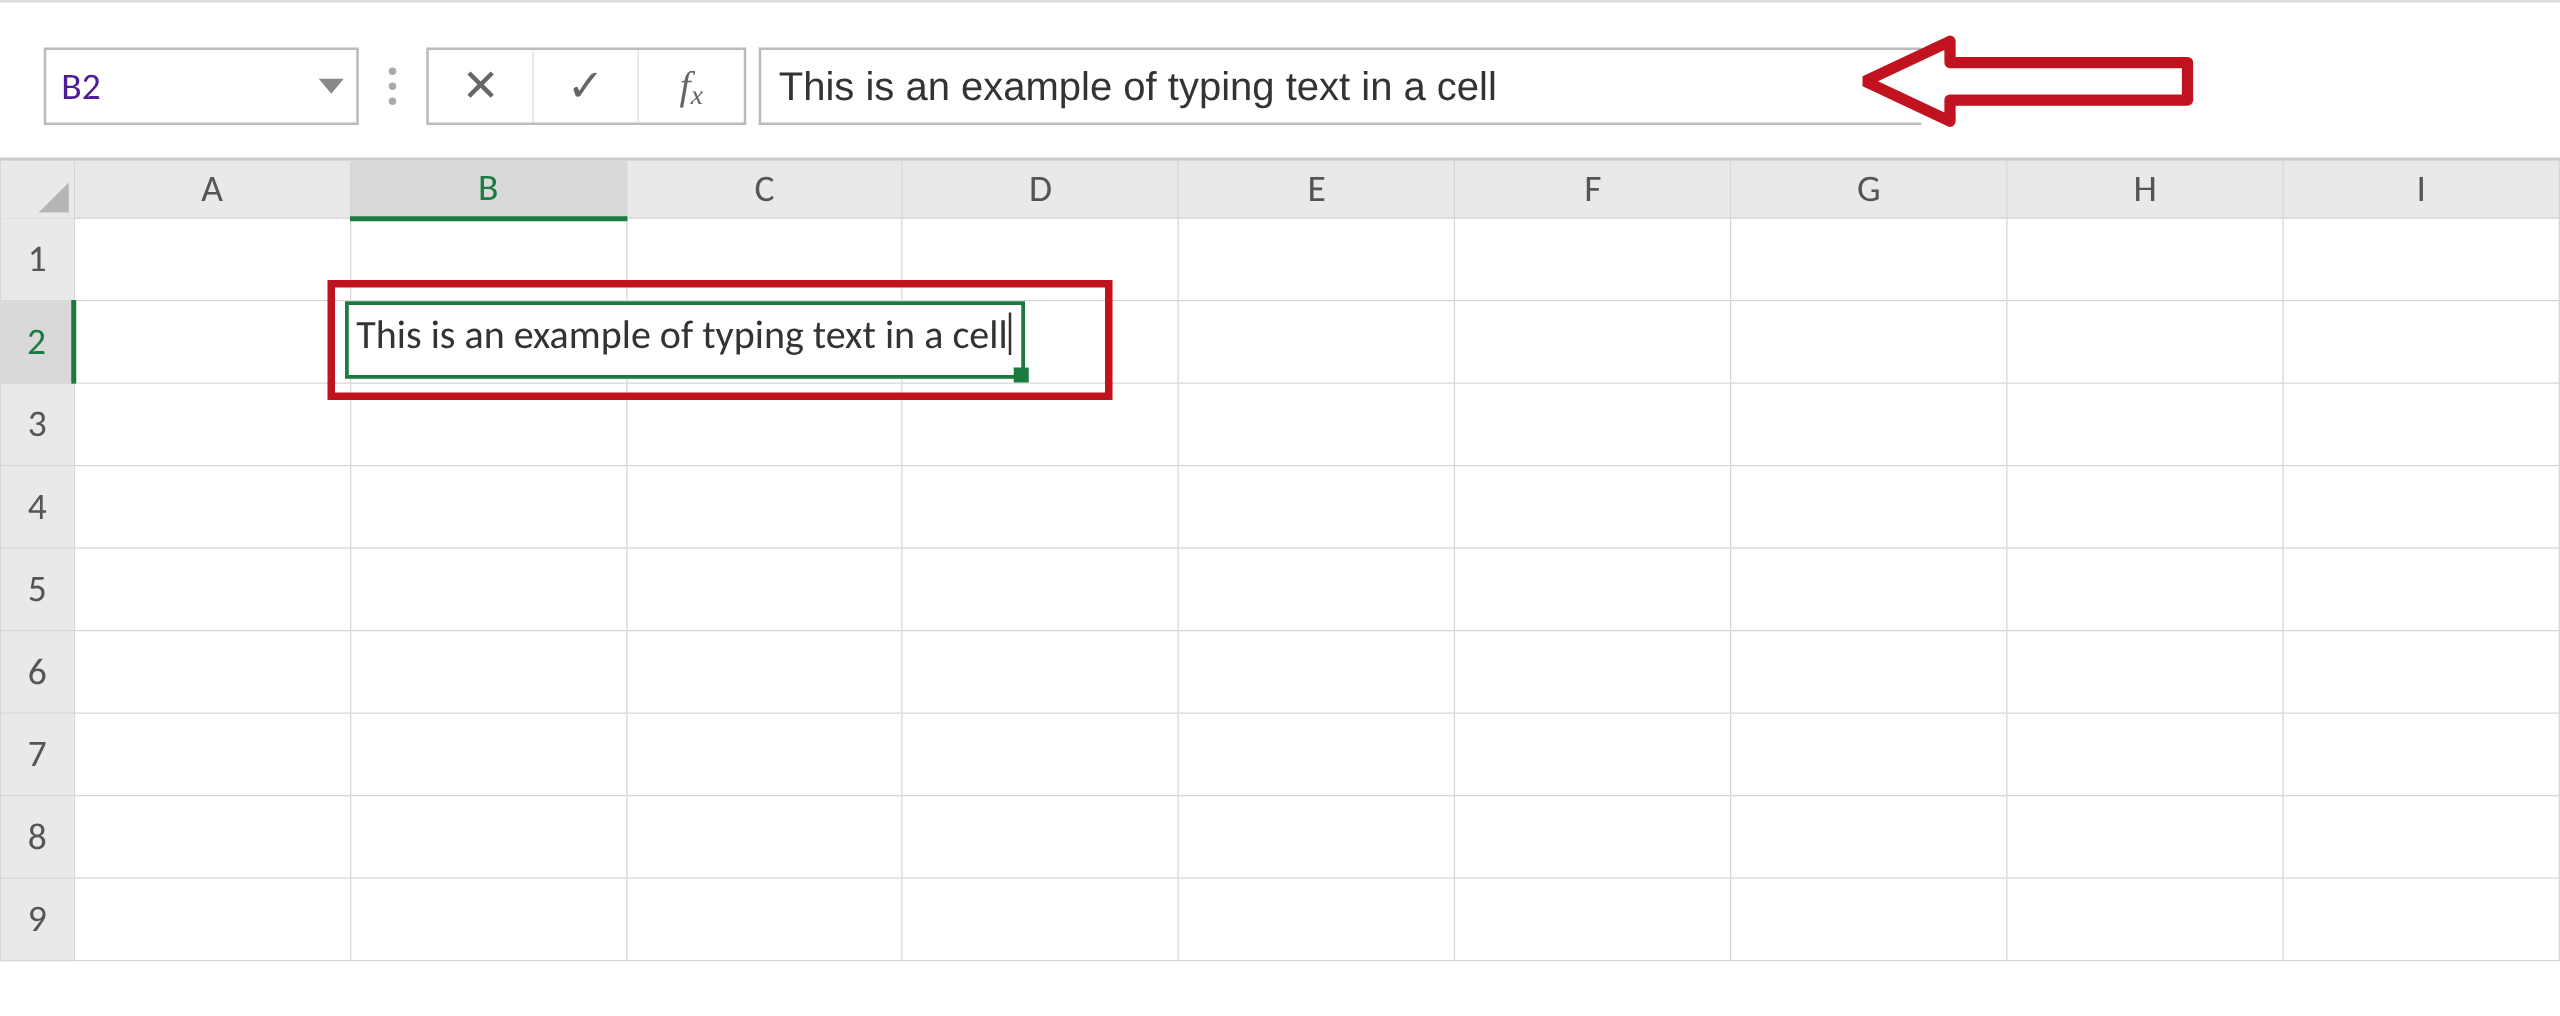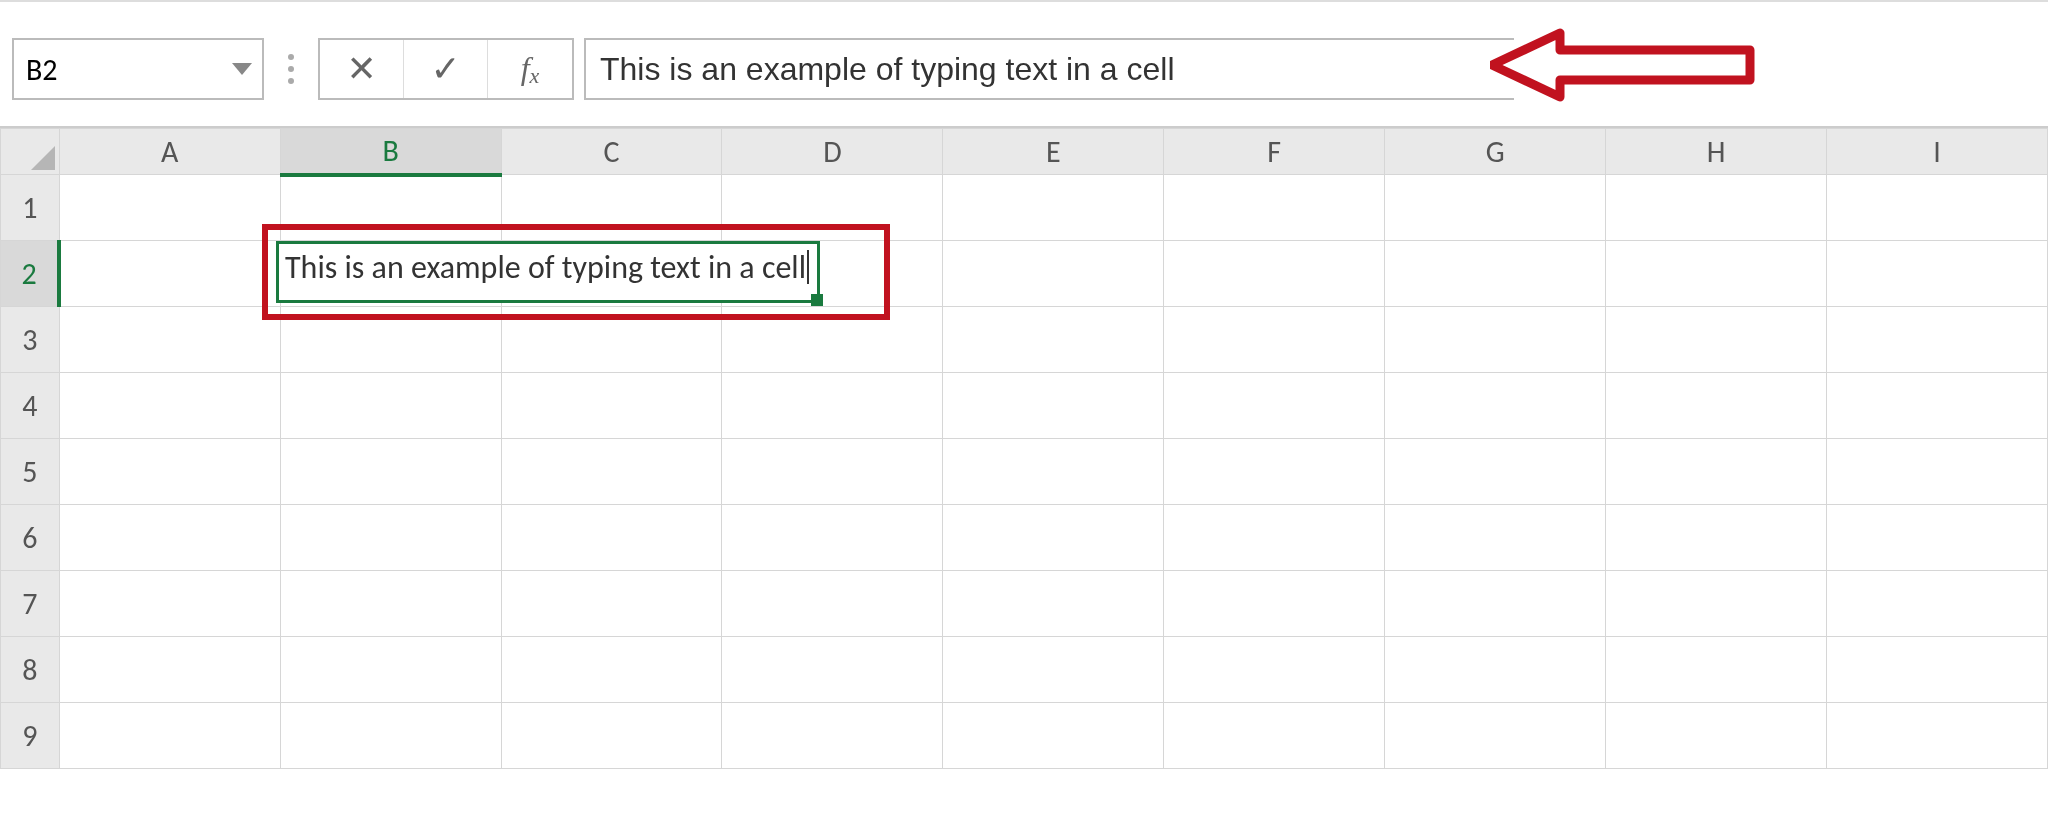--- a/index.html
+++ b/index.html
@@ -26,23 +26,24 @@
     position: relative;
   }
   .name-box {
     width: 252px;
     height: 62px;
     border: 2px solid #bbb;
     display: flex;
     align-items: center;
     padding-left: 12px;
     font-size: 30px;
-    color: #000000;
+    color: #4c1d95;
     background: #fff;
     position: relative;
+    margin-left: 23px;
   }
   .name-box .dropdown {
     margin-left: auto;
     margin-right: 10px;
     width: 0; height: 0;
     border-left: 10px solid transparent;
     border-right: 10px solid transparent;
     border-top: 12px solid #888;
   }
   .vdots {

